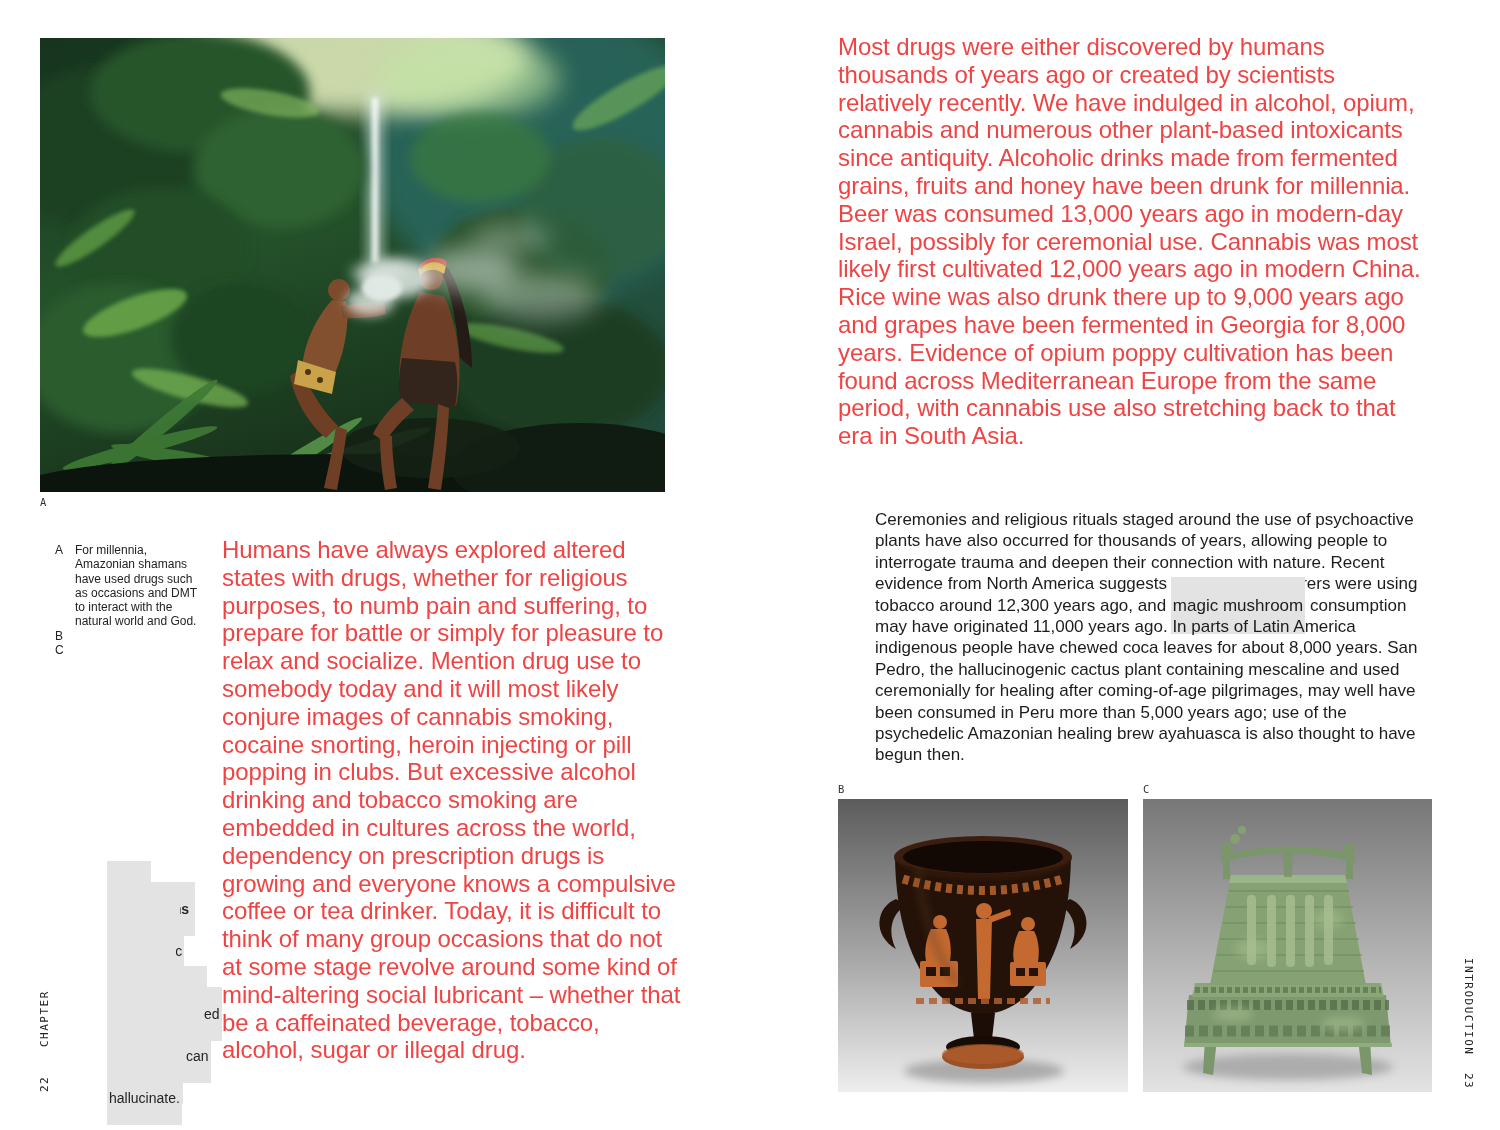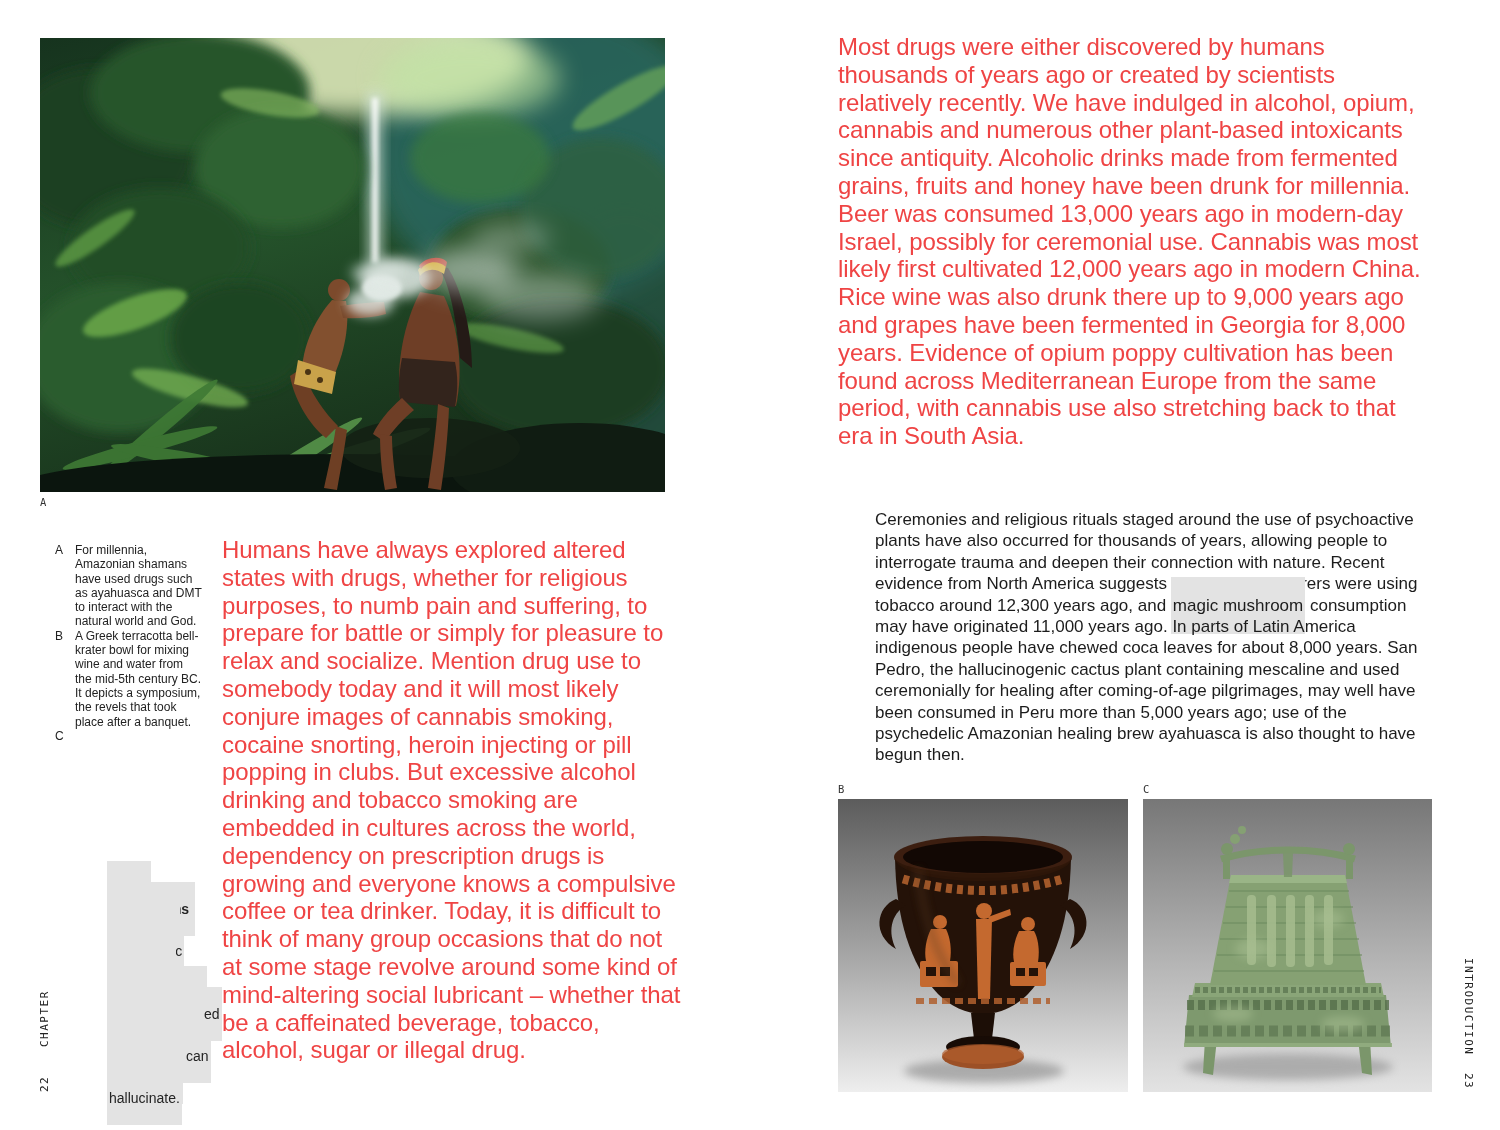--- a/index.html
+++ b/index.html
@@ -134,25 +134,24 @@
           <ellipse cx="500" cy="258" rx="60" ry="24" opacity="0.4" filter="url(#f12)"></ellipse>
           <ellipse cx="470" cy="200" rx="40" ry="16" opacity="0.35" filter="url(#f12)"></ellipse>
         </g>
       </svg>
     </div>
     <div class="abs photo-label" style="left:40px;top:496px;">A</div>
 
     <div class="abs caption-notes" style="left:55px;top:543px;">
       <div class="caption-note">
         <span class="caption-letter">A</span>
-        <span class="caption-text">For millennia, Amazonian shamans have used drugs such as ayahuasca and DMT to interact with the natural world and God.</span>
+        <span class="caption-text">For millennia, Amazonian shamans have used drugs such as occasions and DMT to interact with the natural world and God.</span>
       </div>
       <div class="caption-note">
         <span class="caption-letter">B</span>
-        <span class="caption-text">A Greek terracotta bell-krater bowl for mixing wine and water from the mid-5th century BC. It depicts a symposium, the revels that took place after a banquet.</span>
       </div>
       <div class="caption-note">
         <span class="caption-letter">C</span>
       </div>
     </div>
 
     <div class="abs body-large" style="left:222px;top:536px;width:465px;">Humans have always explored altered states with drugs, whether for religious purposes, to numb pain and suffering, to prepare for battle or simply for pleasure to relax and socialize. Mention drug use to somebody today and it will most likely conjure images of cannabis smoking, cocaine snorting, heroin injecting or pill popping in clubs. But excessive alcohol drinking and tobacco smoking are embedded in cultures across the world, dependency on prescription drugs is growing and everyone knows a compulsive coffee or tea drinker. Today, it is difficult to think of many group occasions that do not at some stage revolve around some kind of mind-altering social lubricant – whether that be a caffeinated beverage, tobacco, alcohol, sugar or illegal drug.</div>
 
     <div class="abs sidebar-note" style="left:83px;top:878px;margin-left:24px;">
       <span class="hl sidebar-lead">Magic mushrooms</span><span class="hl"> contain the psychedelic psilocybin. ‘Shrooms’ were widely discovered in the mid-20th century and can make users hallucinate.</span>

